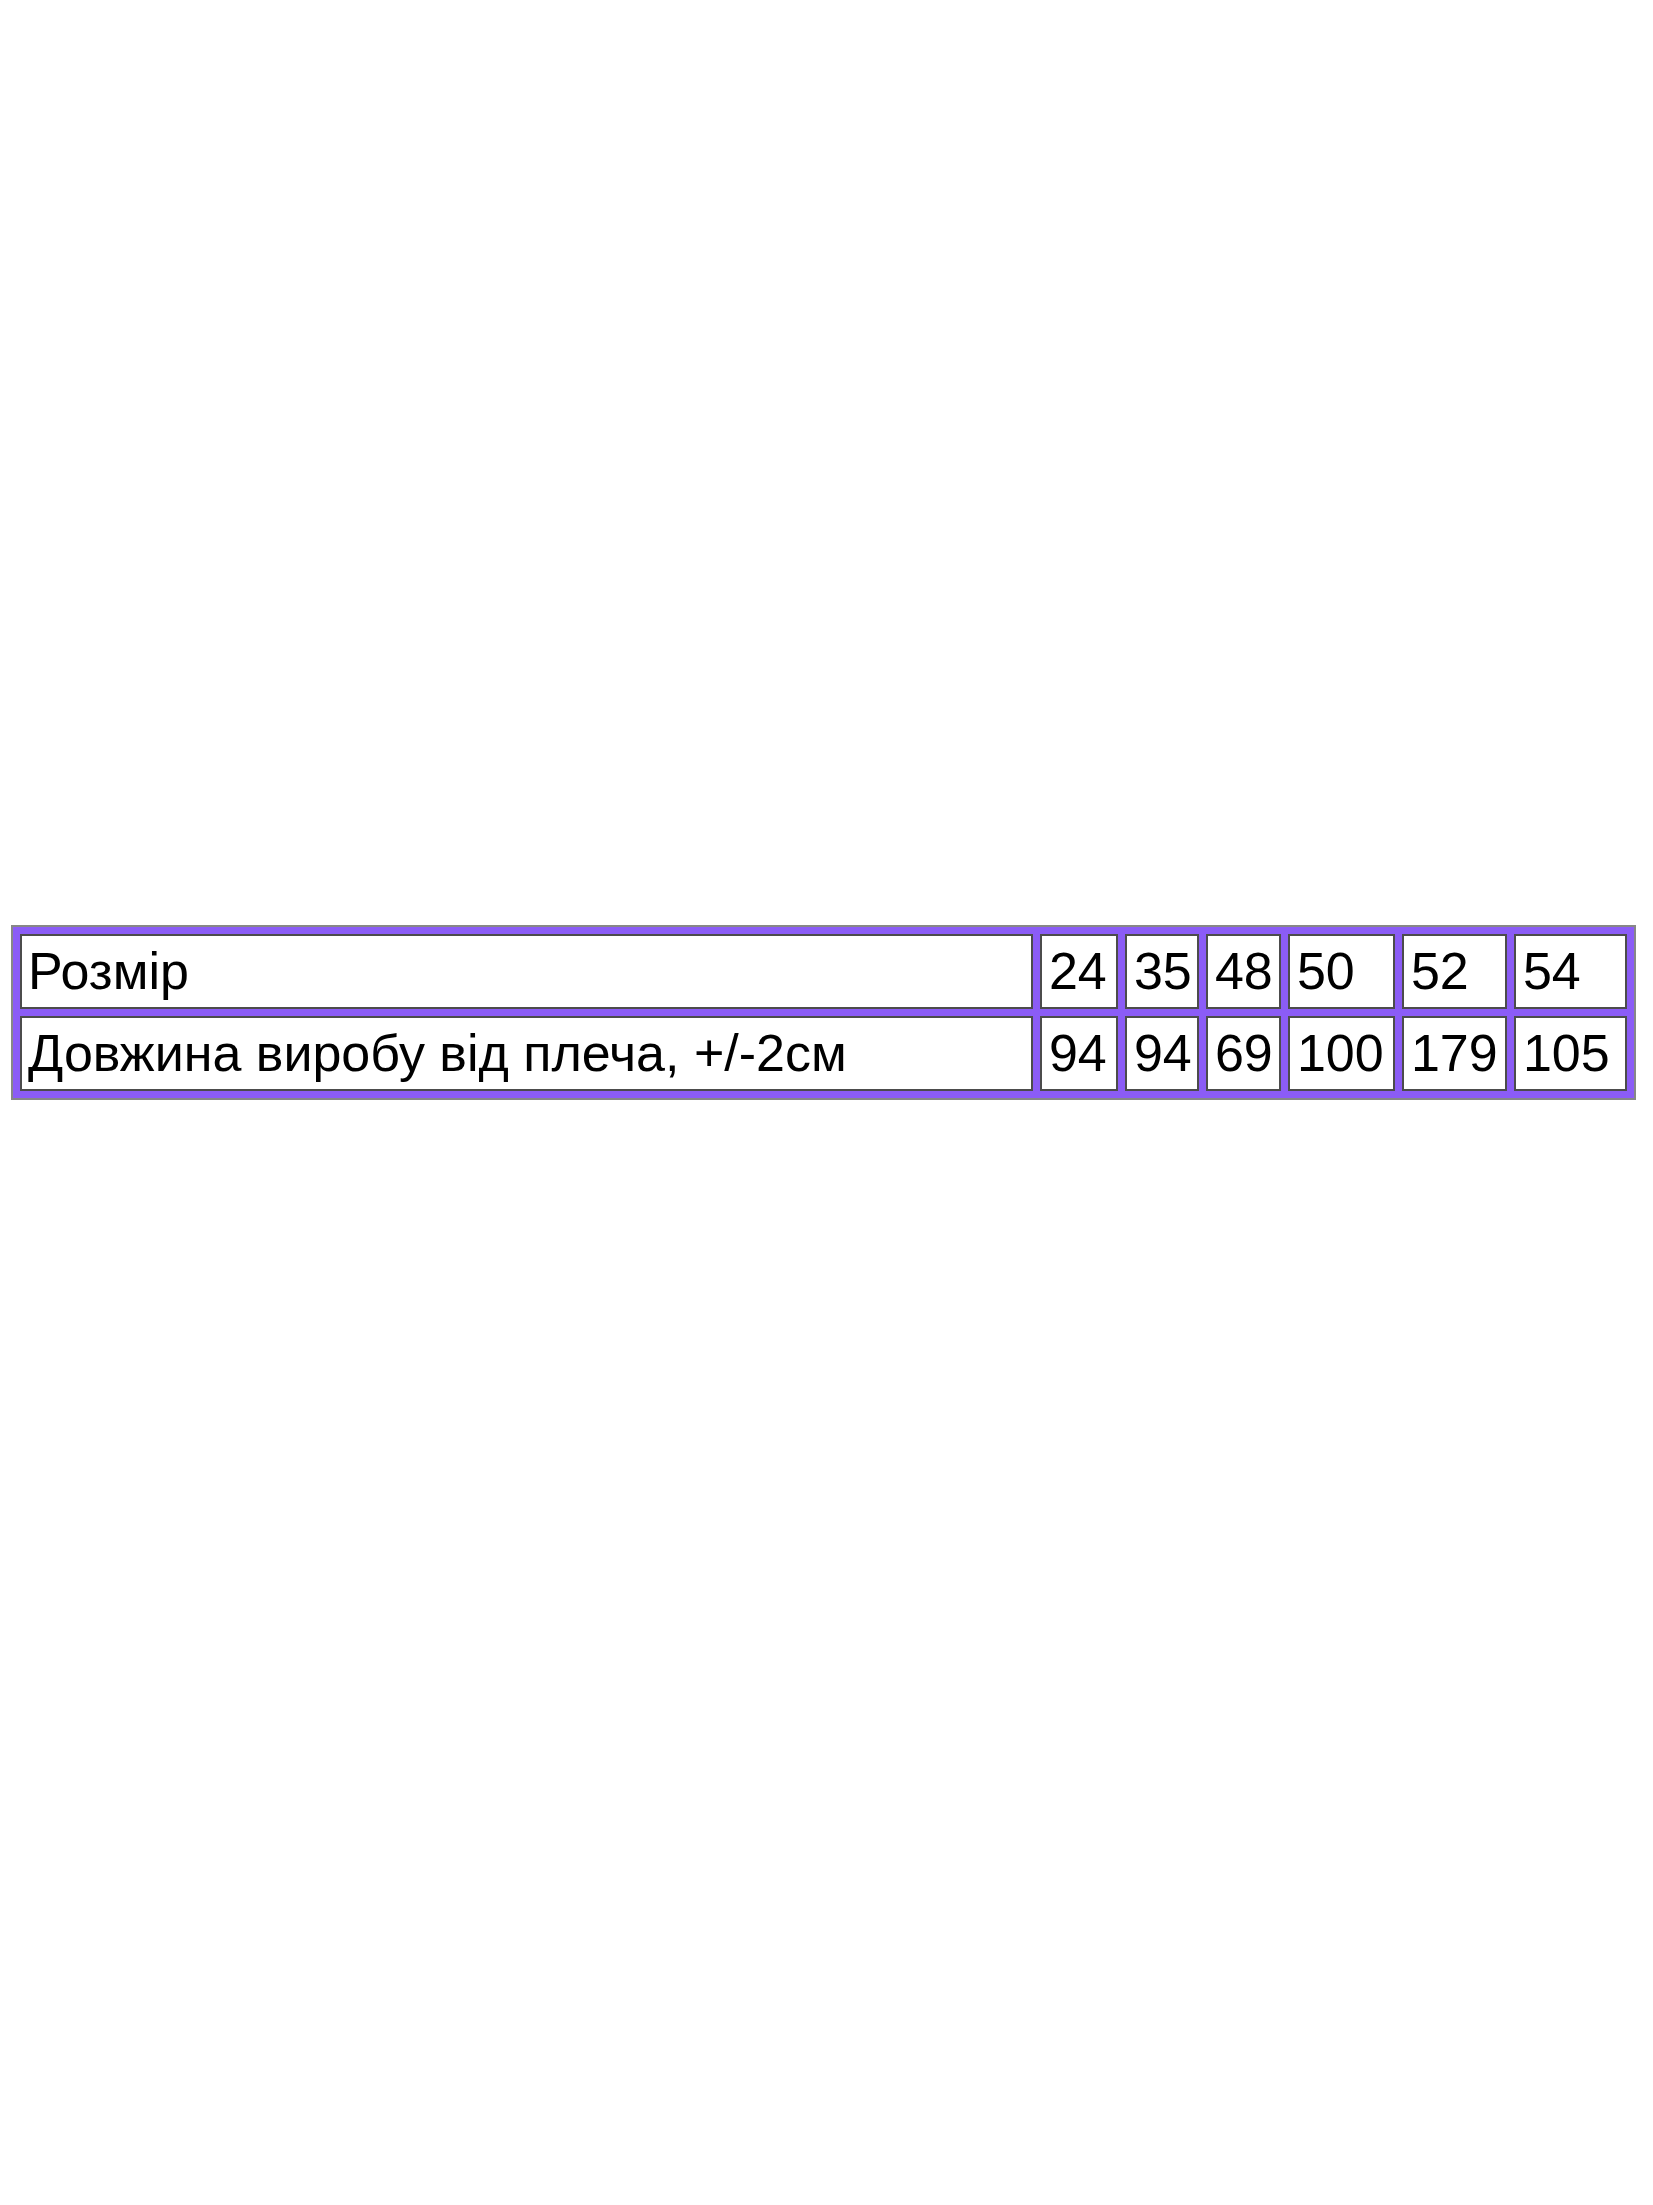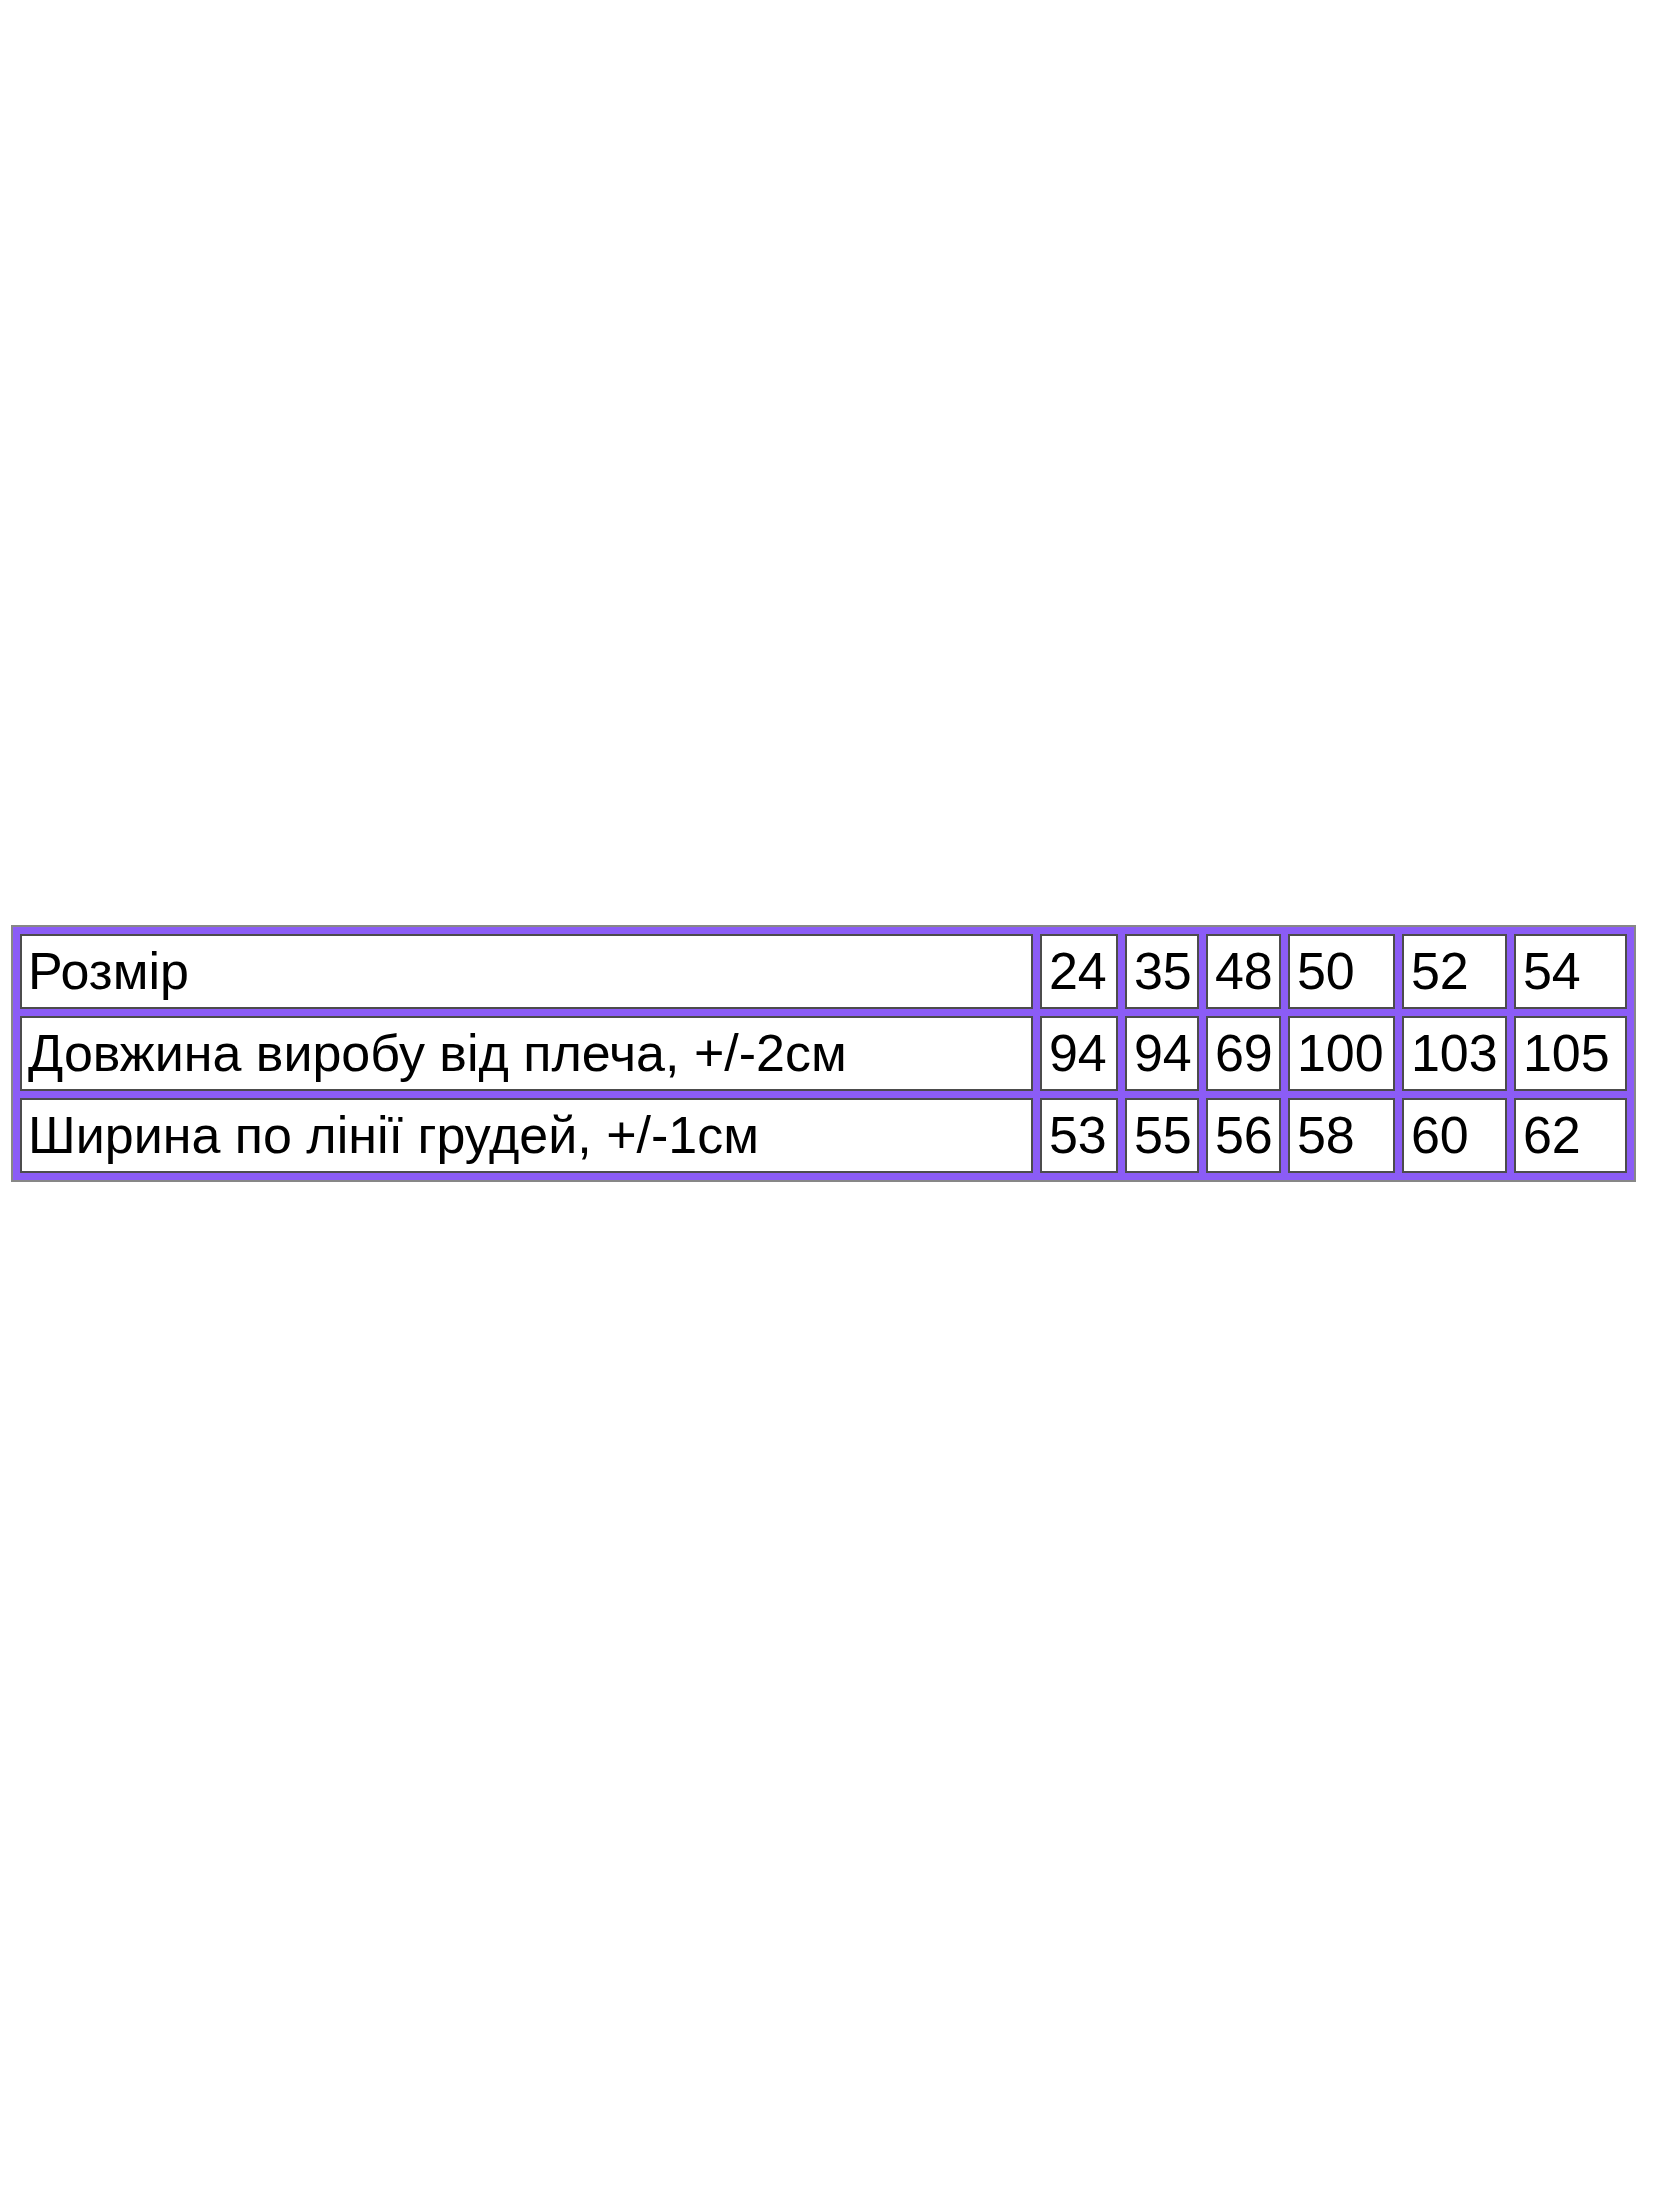--- a/index.html
+++ b/index.html
@@ -64,27 +64,18 @@
       <td>50</td>
       <td>52</td>
       <td>54</td>
     </tr>
     <tr>
       <td class="label-cell">Довжина виробу від плеча, +/-2см</td>
       <td>94</td>
       <td>94</td>
       <td>69</td>
       <td>100</td>
-      <td>103</td>
+      <td>179</td>
       <td>105</td>
-    </tr>
-    <tr>
-      <td class="label-cell">Ширина по лінії грудей, +/-1см</td>
-      <td>53</td>
-      <td>55</td>
-      <td>56</td>
-      <td>58</td>
-      <td>60</td>
-      <td>62</td>
     </tr>
   </tbody>
 </table>
 
 
 </body></html>

